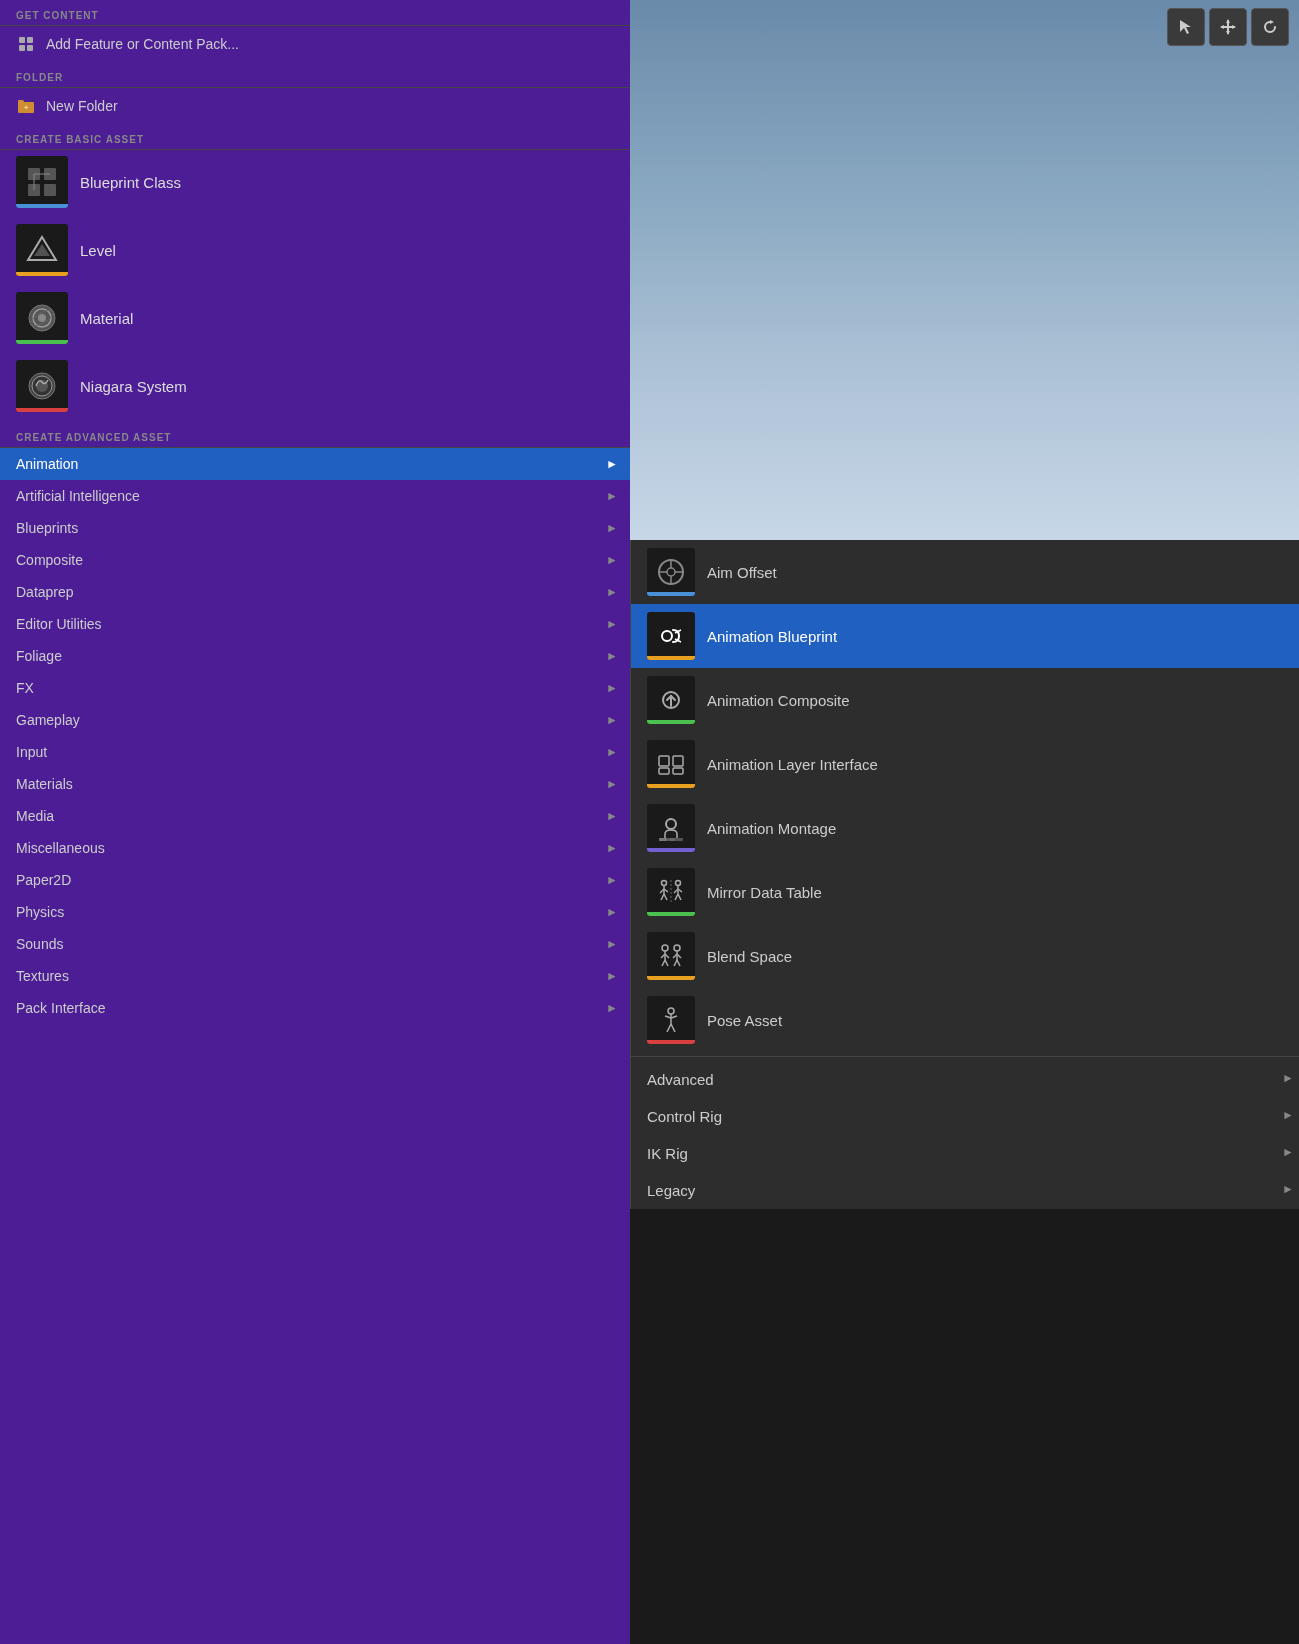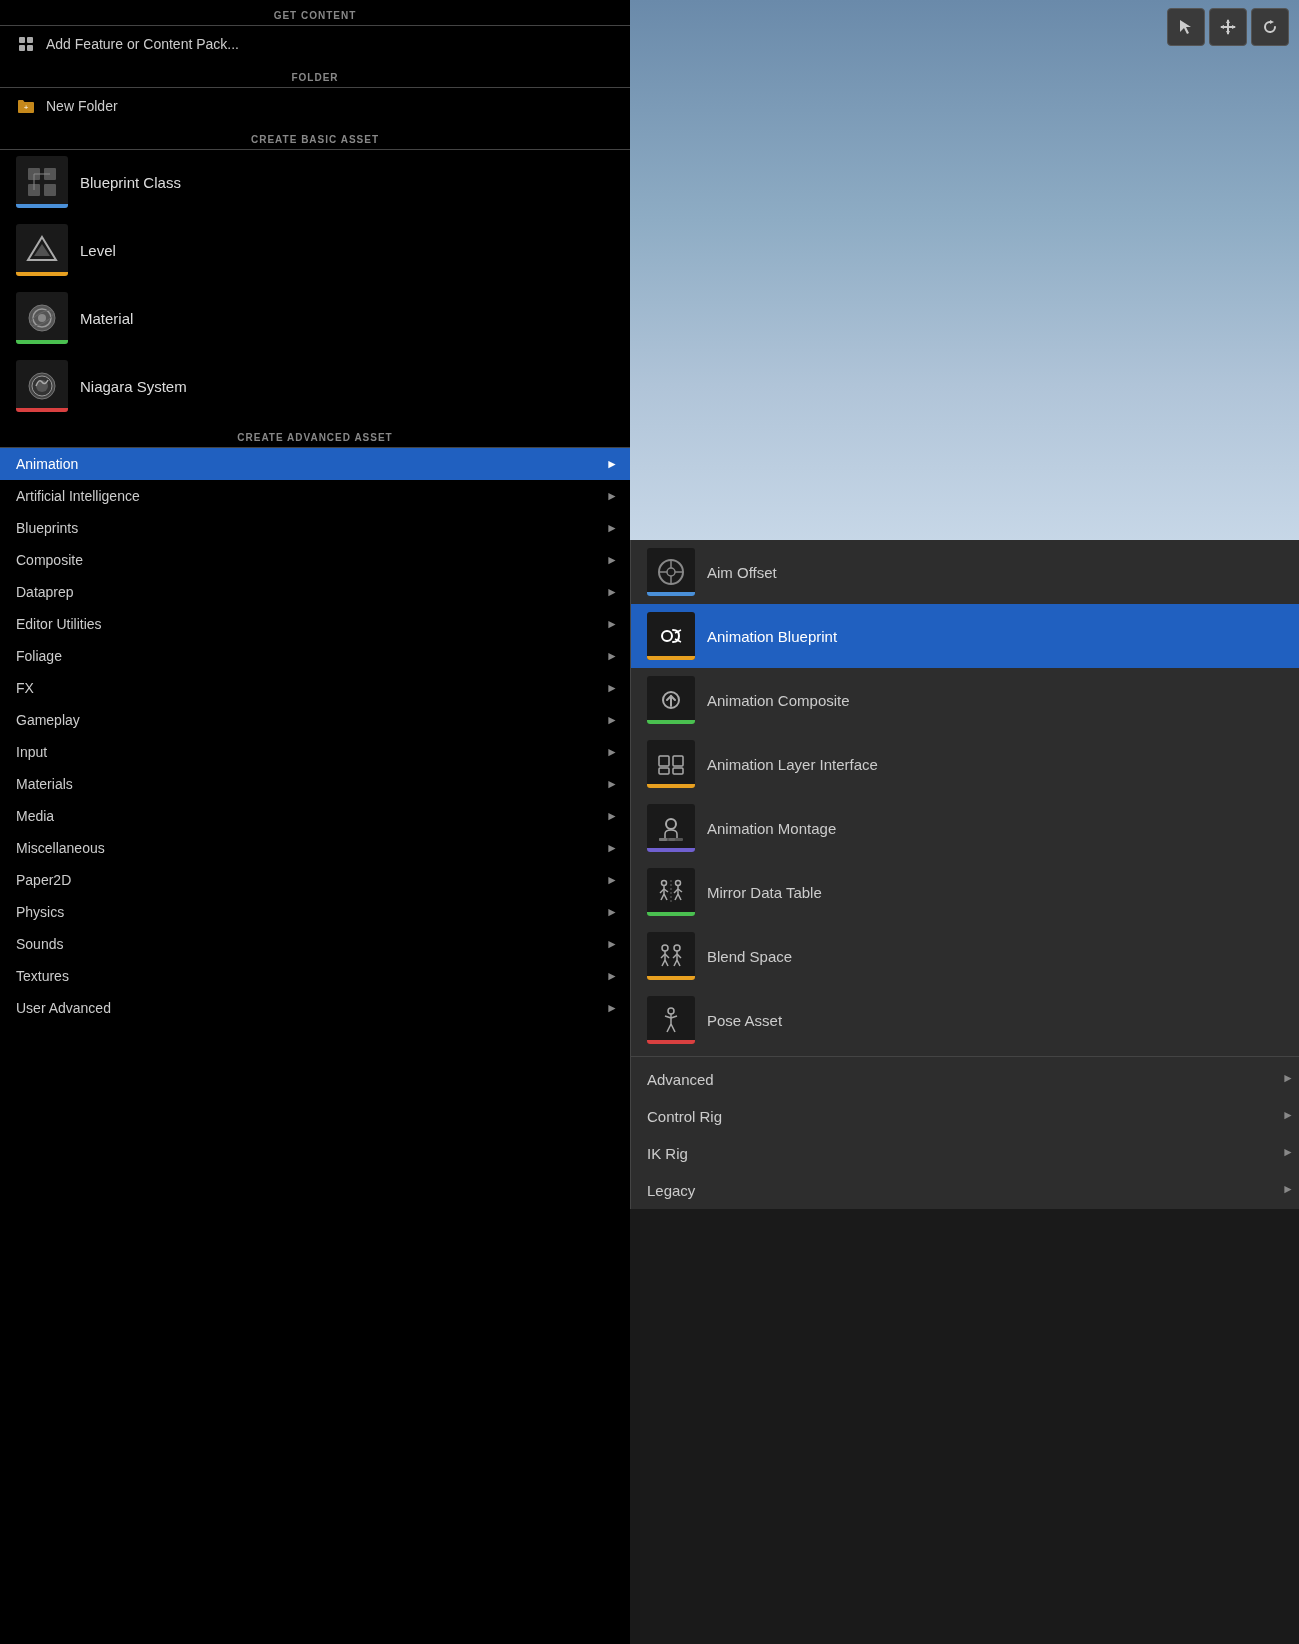--- a/index.html
+++ b/index.html
@@ -47,25 +47,24 @@
       font-size: 18px;
       cursor: pointer;
     }
 
     
     .context-menu {
       position: absolute;
       top: 0;
       left: 0;
       width: 630px;
-      background: #000000;
+      background: #4c1d95;
       z-index: 5;
       height: 100%;
       overflow: visible;
-      text-align: center;
     }
 
     .section-label {
       font-size: 10px;
       font-weight: bold;
       color: #888;
       letter-spacing: 1px;
       padding: 10px 16px 4px 16px;
       text-transform: uppercase;
     }
@@ -410,21 +409,21 @@
   </div>
   <div class="menu-item">
     <span>Sounds</span>
     <span class="chevron">►</span>
   </div>
   <div class="menu-item">
     <span>Textures</span>
     <span class="chevron">►</span>
   </div>
   <div class="menu-item">
-    <span>User Advanced</span>
+    <span>Pack Interface</span>
     <span class="chevron">►</span>
   </div>
 
 </div>
 
 <div class="anim-submenu">
 
   <div class="submenu-item">
     <div class="submenu-icon">
       <svg width="32" height="32" viewBox="0 0 32 32" fill="none">

